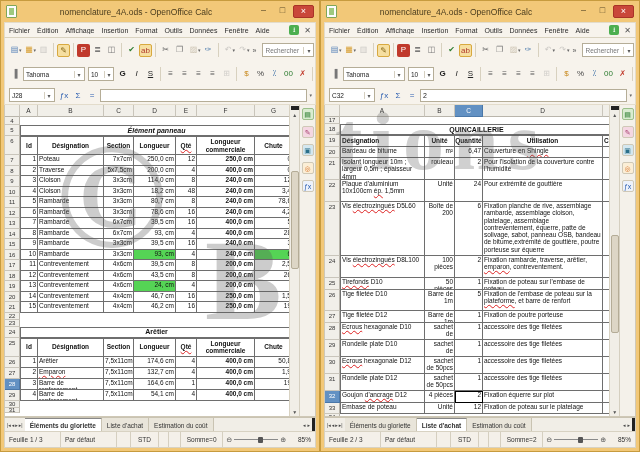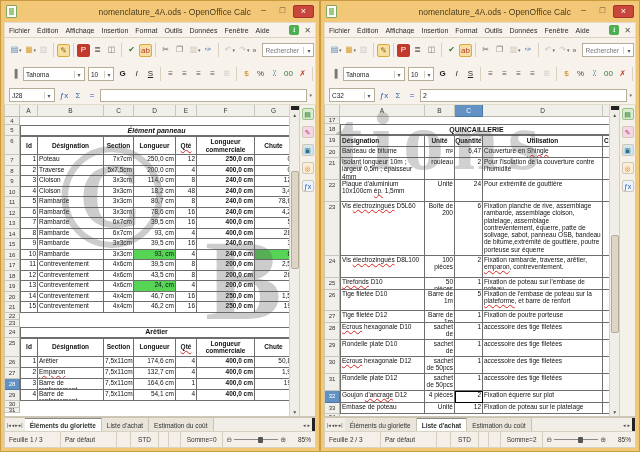--- a/index.html
+++ b/index.html
@@ -3,21 +3,21 @@
 <meta charset="utf-8">
 <style>
   html,body{margin:0;padding:0;}
   body{width:640px;height:452px;position:relative;background:#e8c06c;font-family:"Liberation Sans",sans-serif;overflow:hidden;}
   *{box-sizing:border-box;}
   .win{position:absolute;top:0;width:320px;height:452px;background:#f2c878;border:1px solid #c79b3e;display:flex;flex-direction:column;padding:0 3px 3px 3px;}
   
   .titlebar{height:21px;display:flex;align-items:center;gap:4px;padding:0 2px;}
   .appicon{width:11px;height:13px;background:#fdfdfd;border:1px solid #7fa65a;border-radius:1px;position:relative;}
   .appicon:after{content:"";position:absolute;left:2px;top:2px;width:5px;height:7px;background:#9ec97e;}
-  .title{flex:1;text-align:right;font-size:8.5px;color:#4a3c1e;white-space:nowrap;overflow:hidden;}
+  .title{flex:1;text-align:center;font-size:8.5px;color:#4a3c1e;white-space:nowrap;overflow:hidden;}
   .winbtns{display:flex;align-items:center;gap:2px;}
   .wbtn{width:17px;height:13px;font-size:9px;line-height:11px;text-align:center;color:#5a4a28;cursor:default;}
   .wbtn.close{background:#c9473a;color:#fff;border:1px solid #a83327;border-radius:2px;width:21px;}
   
   .menubar{height:16px;background:#f7f3ec;border:1px solid #e3dccb;border-bottom:1px solid #d9d2bf;display:flex;align-items:center;padding:0 4px;font-size:7px;color:#2a2a2a;}
   .menus{display:flex;gap:7px;flex:1;white-space:nowrap;overflow:hidden;}
   .mi{cursor:default;}
   .menu-right{display:flex;align-items:center;gap:5px;}
   .updico{width:10px;height:10px;background:#4caf50;border-radius:2px;color:#fff;font-size:7px;line-height:10px;text-align:center;}
   .closedoc{font-size:8px;color:#555;}

